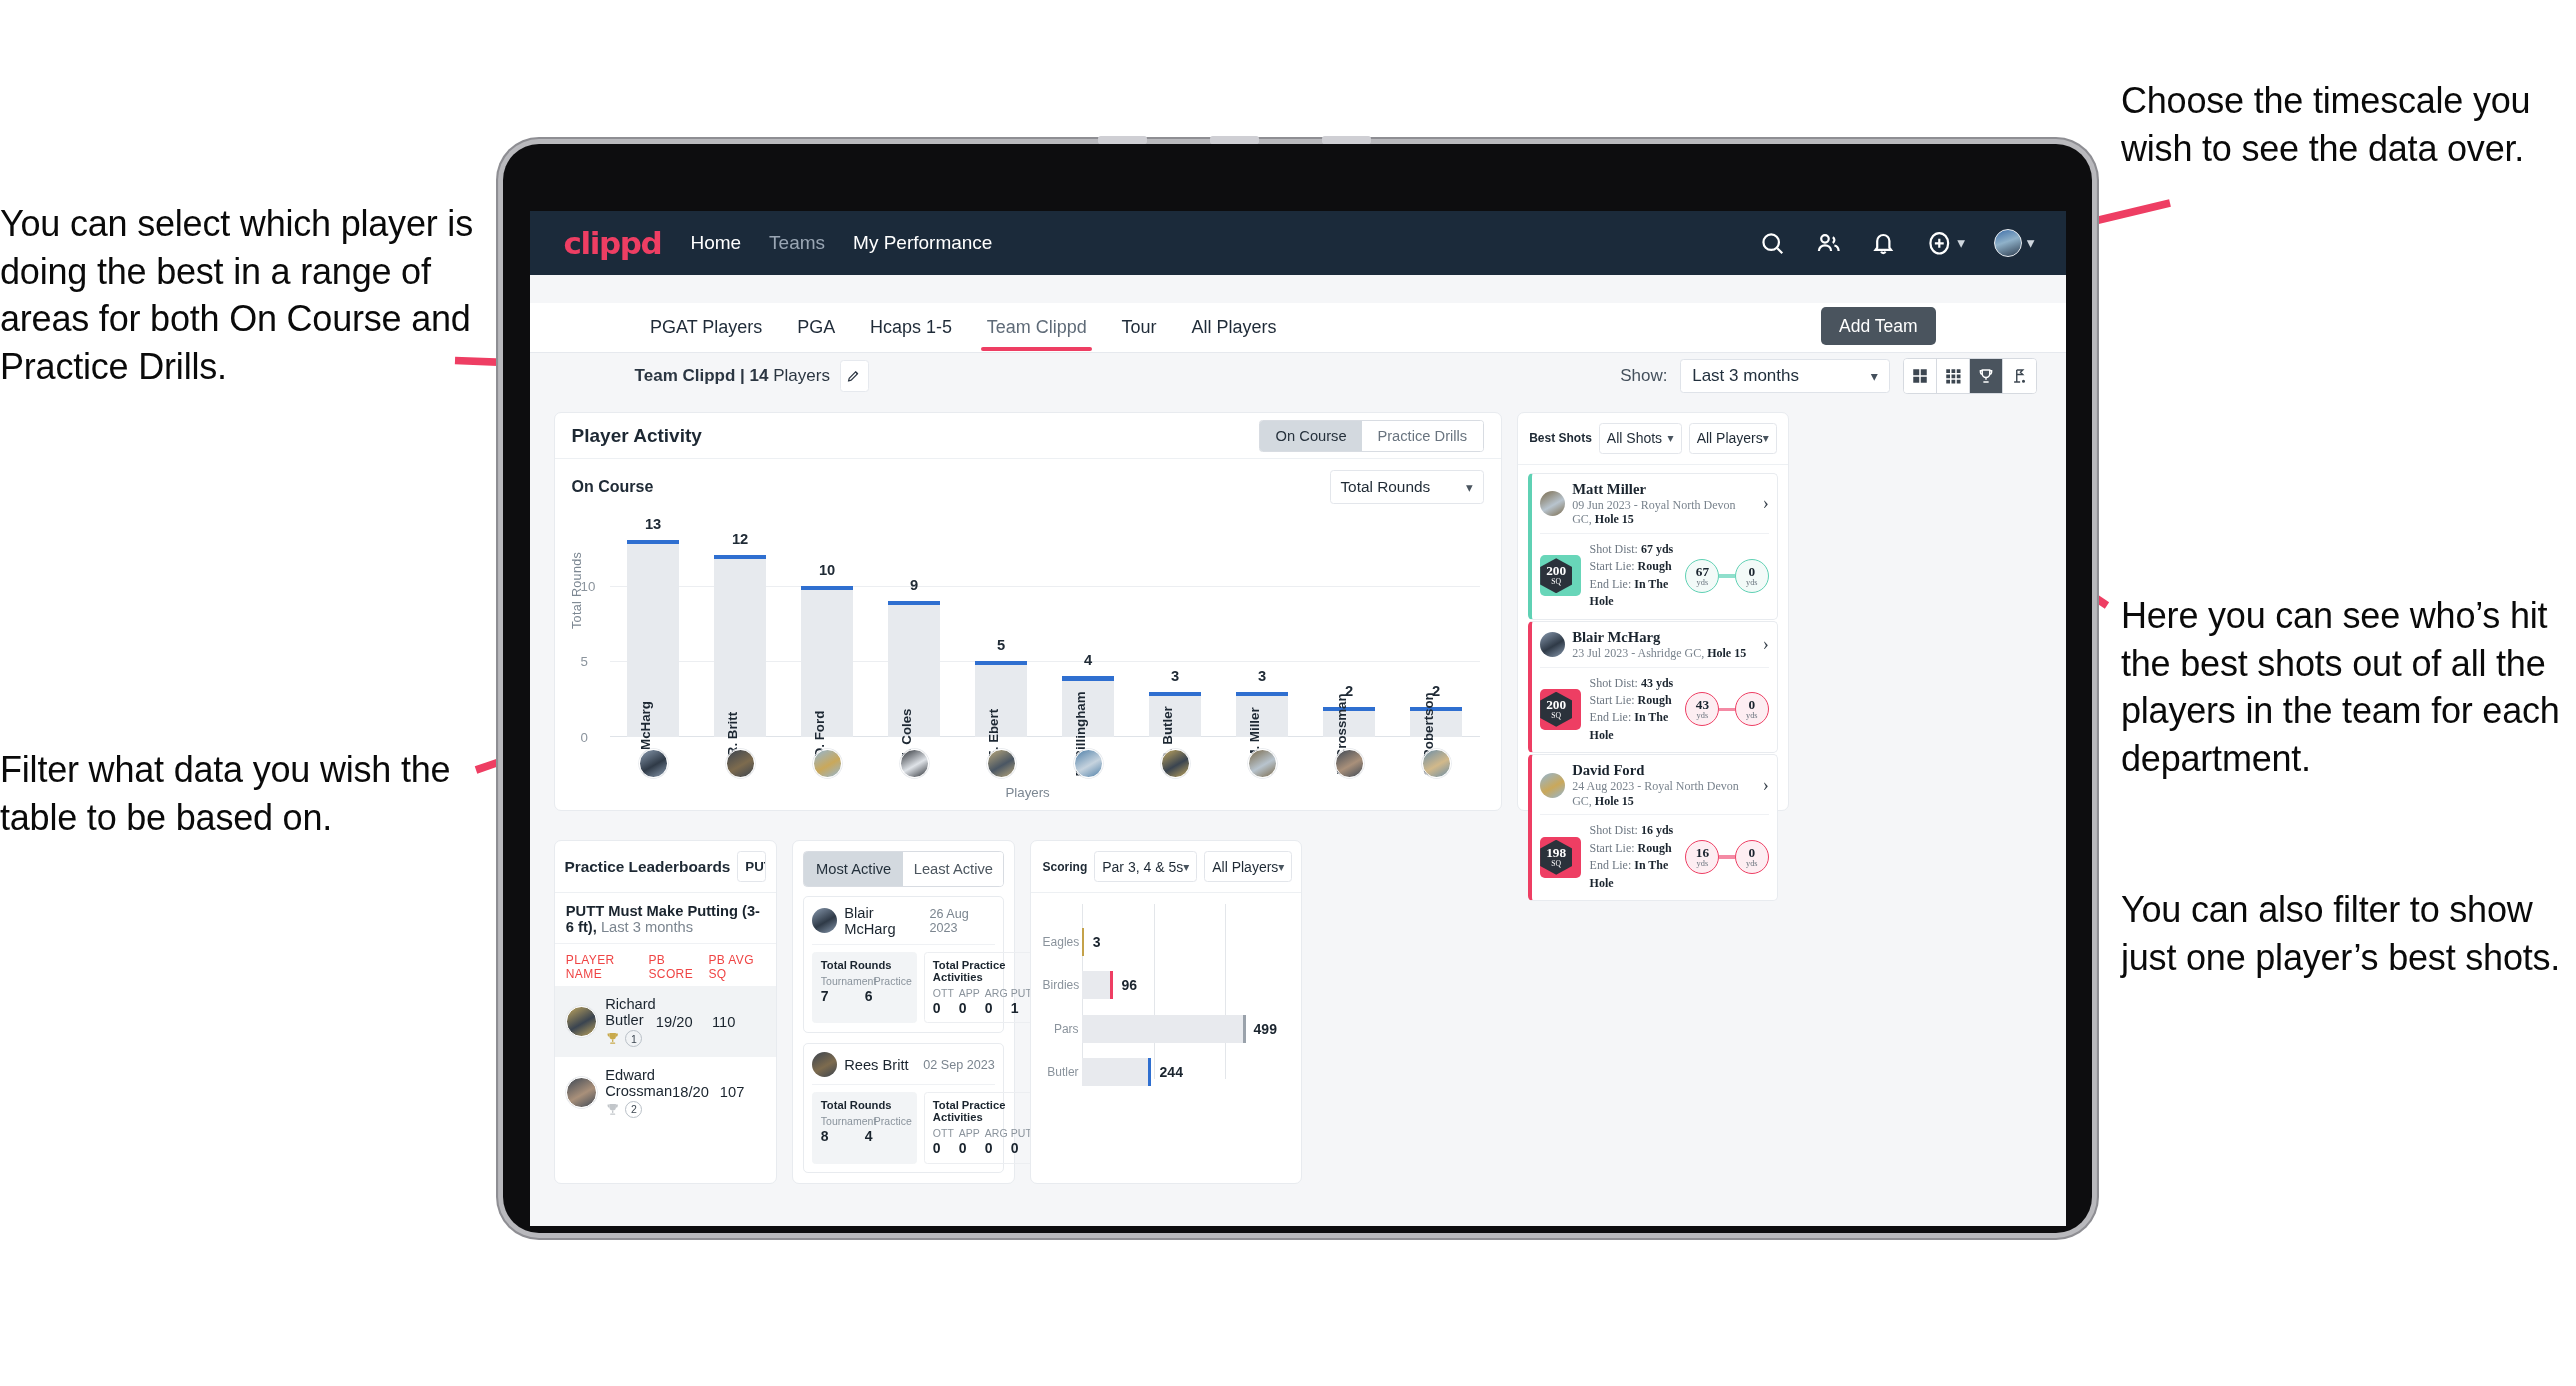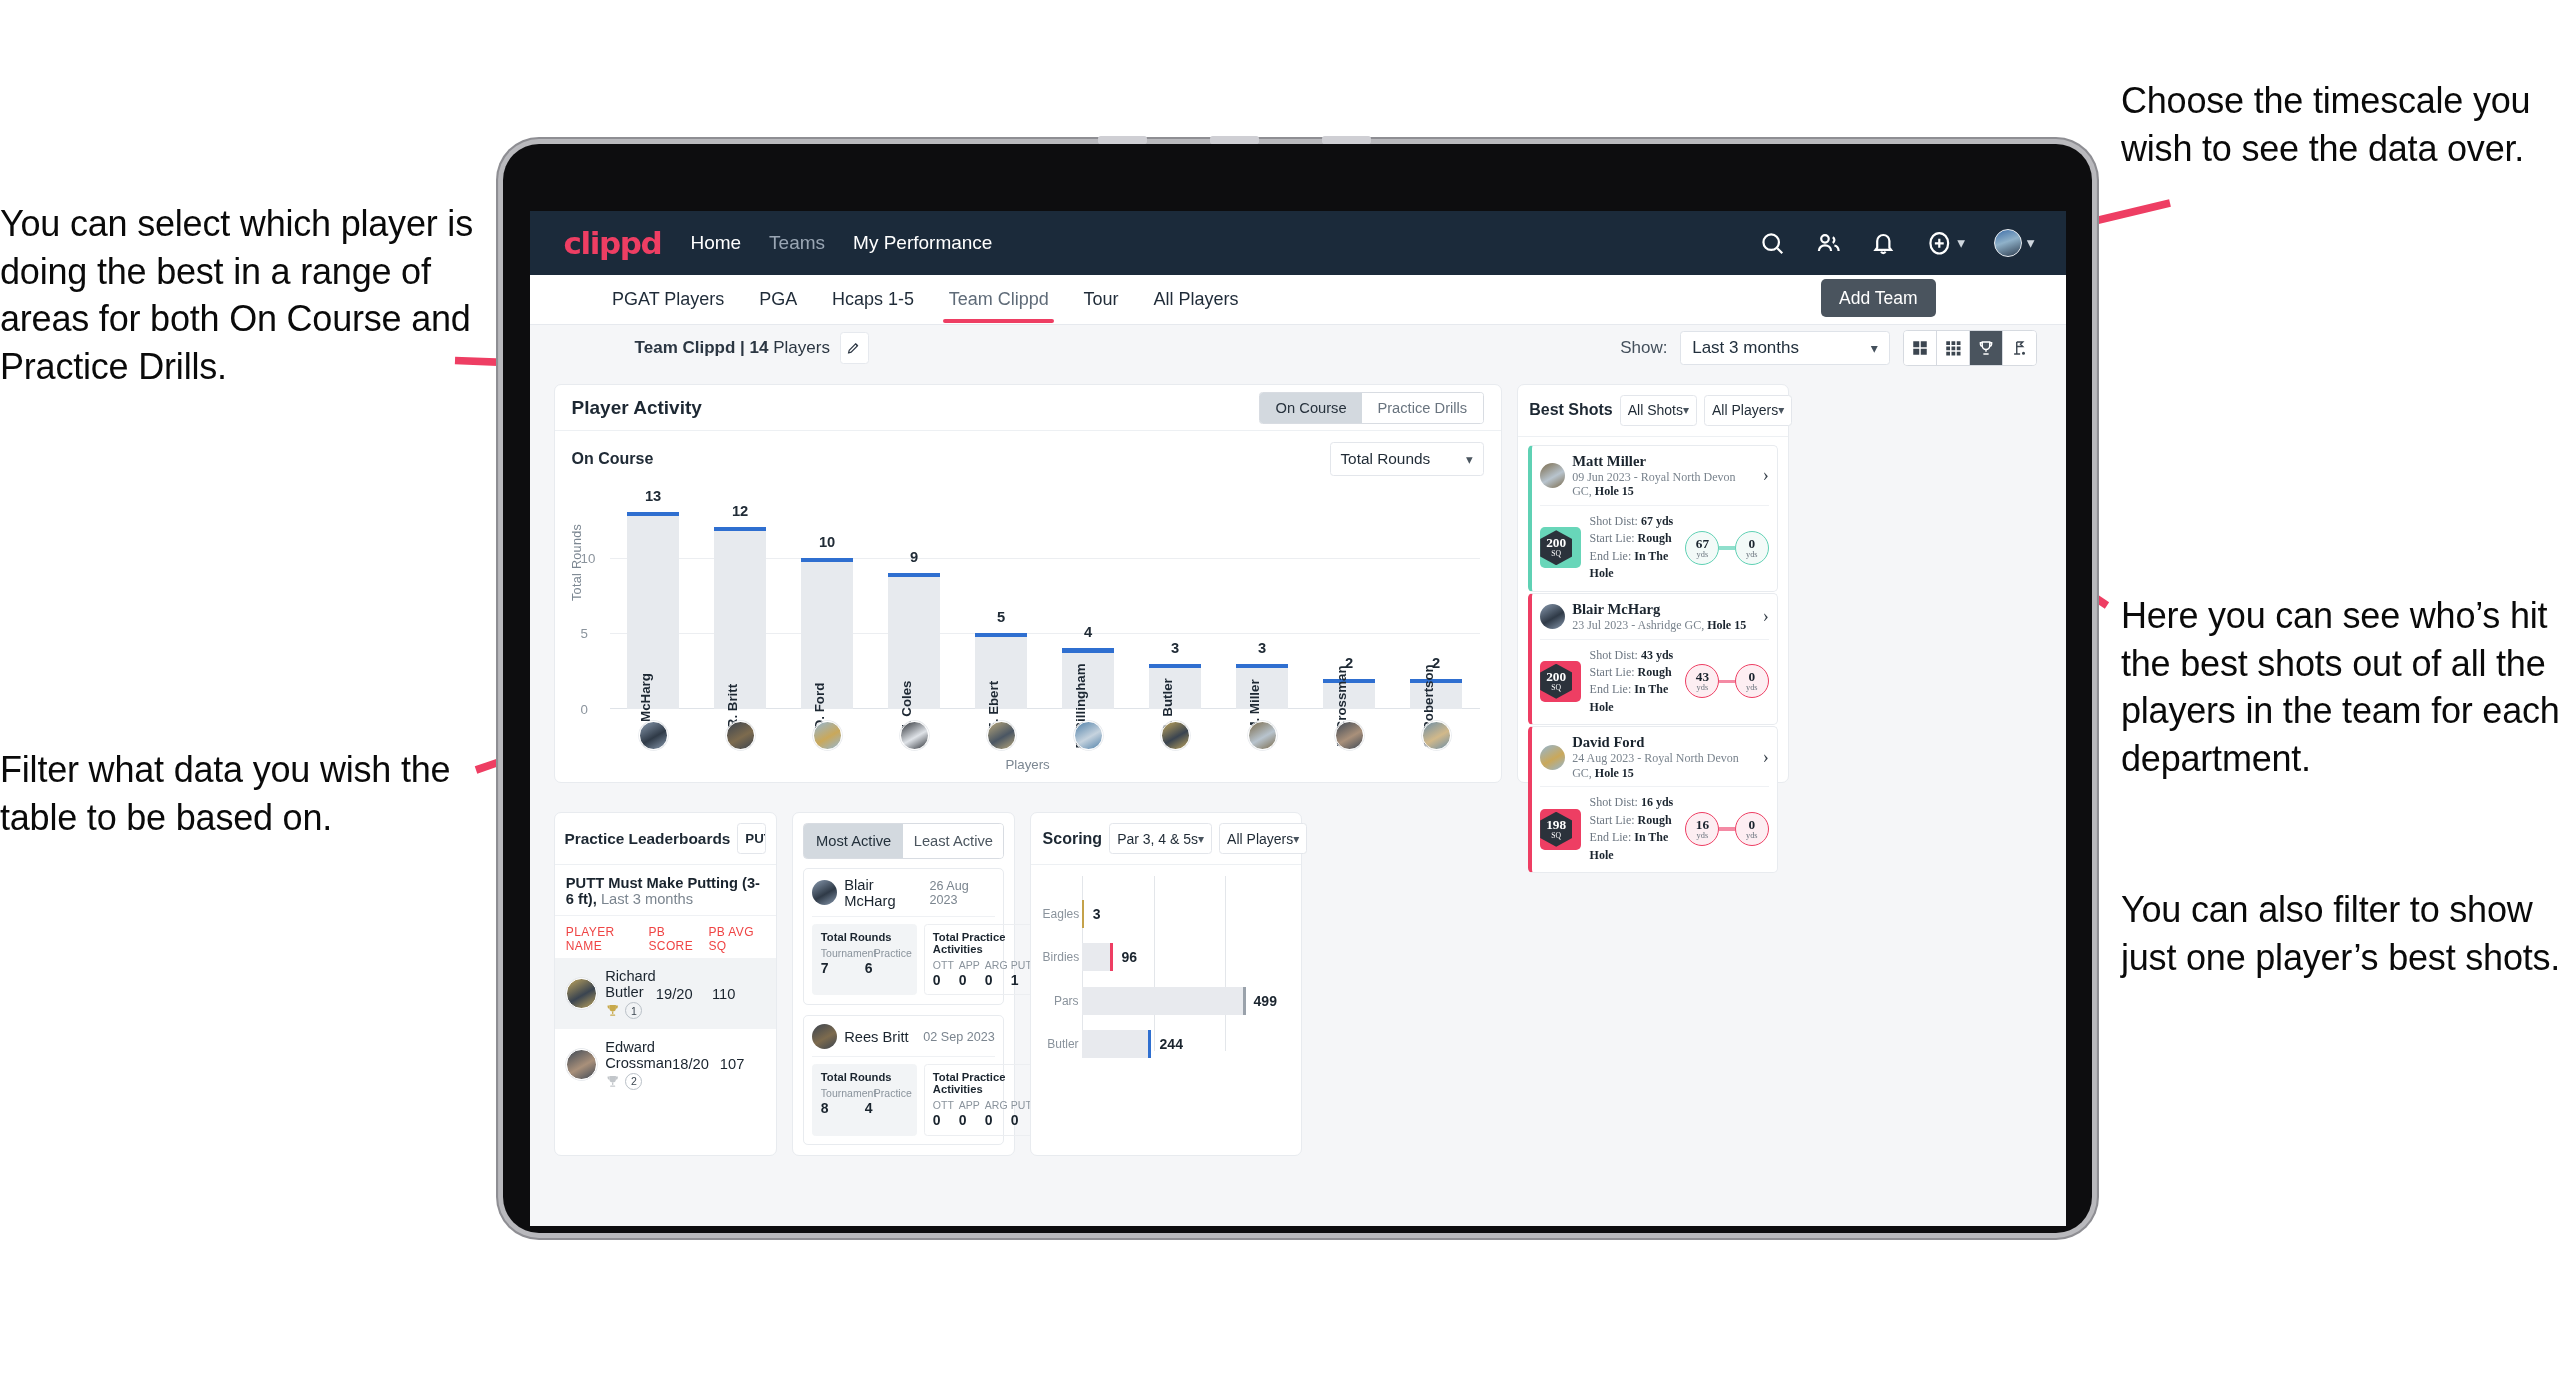--- a/index.html
+++ b/index.html
@@ -76,22 +76,23 @@
   .avatar-sm {
     width: 28px; height: 28px; border-radius: 50%;
     background: linear-gradient(160deg,#3e6ea8,#8fb1c9 45%,#2d3c4e);
     border: 1.4px solid #e9edf2;
   }
 
   
   #tabs {
     height: 49px; background: #ffffff;
     display: flex; align-items: center;
-    padding-left: 81px;
+    padding-left: 119px;
     position: relative;
+    margin-top: 28px;
   }
   .tab {
     font-size: 18px; color: #1f2b38;
     margin-right: 32px; position: relative;
     padding: 12.6px 1.4px 12.6px;
     white-space: nowrap;
   }
   .tab.active { color: #5f6b78; }
   .tab.active::after {
     content: ""; position: absolute; left: -4.2px; right: -4.2px; bottom: 0;
@@ -173,21 +174,21 @@
     font-size: 13.3px; font-weight: 700; color: #1d2833; white-space: nowrap;
   }
   #axis0 { position: absolute; left: 0; right: 0; bottom: 0; height: 1.4px; background: #dfe3e8; }
   #avatars { position: absolute; left: 55px; right: 21px; bottom: 32px; display: flex; justify-content: space-around; }
   .pa-av { width: 29px; height: 29px; border-radius: 50%; border: 1.4px solid #fff; box-shadow: 0 0 0 0.7px #e4e7eb; }
   #xlabel { position: absolute; left: 0; right: 0; bottom: 9.8px; text-align: center; font-size: 13.3px; color: #7c8792; }
 
   
   #best-shots { width: 272px; height: 399px; display: flex; flex-direction: column; }
   .bs-head { display: flex; align-items: center; gap: 7px; padding: 9.8px 11.2px; border-bottom: 0.7px solid #edf0f3; }
-  .bs-title { font-size: 16px; font-weight: 700; color: #1d2833; white-space: nowrap; }
+  .bs-title { font-size: 12px; font-weight: 700; color: #1d2833; white-space: nowrap; }
   .bs-select { height: 31px; flex: 1; border: 0.7px solid #e3e6eb; border-radius: 3.5px; display: flex; align-items: center;
                padding: 0 7px; font-size: 14px; color: #1f2a35; background: #fff; white-space: nowrap; }
   .bs-select .chev { margin-left: auto; font-size: 12px; color: #4a555f; }
   .bs-list { padding: 8.4px 9.8px; display: flex; flex-direction: column; gap: 1px; font-family: Liberation Serif, serif; }
   .shot {
     border: 0.7px solid #e8ebef; border-radius: 4.9px; border-left-width: 4.9px; padding: 7px 8.4px 8.4px;
     position: relative; background: #fff;
   }
   .shot.teal { border-left-color: #5fd1b4; }
   .shot.pink { border-left-color: #ee3e63; }

